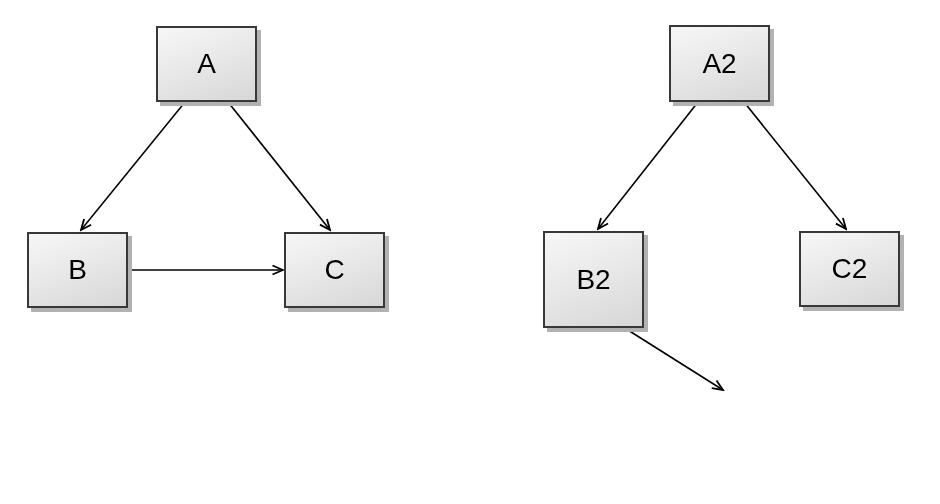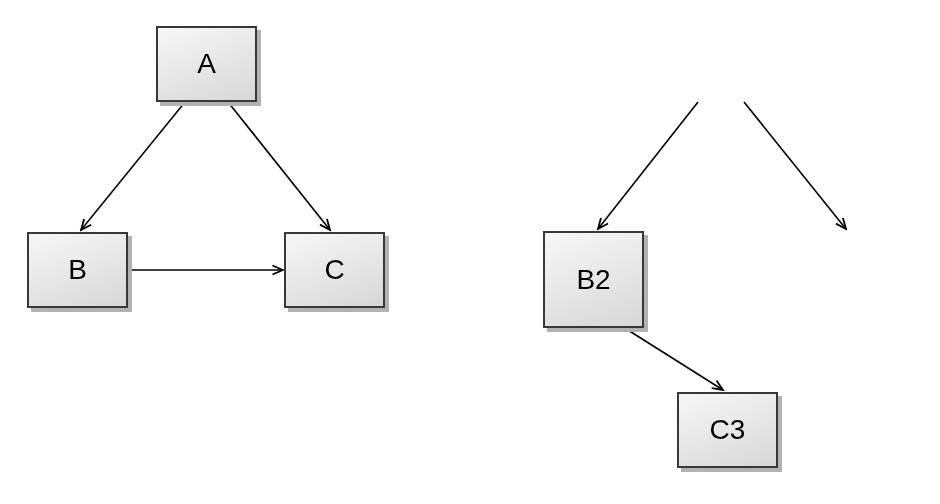--- a/index.html
+++ b/index.html
@@ -76,20 +76,23 @@
   <div class="node" id="node-A">
     <span>A</span>
   </div>
   <div class="node" id="node-B">
     <span>B</span>
   </div>
   <div class="node" id="node-C">
     <span>C</span>
   </div>
 
+  <div class="node" id="node-A2">
+    <span>A2</span>
+  </div>
   <div class="node" id="node-B2">
     <span>B2</span>
   </div>
-  <div class="node" id="node-C3">
-    <span>C3</span>
+  <div class="node" id="node-C2">
+    <span>C2</span>
   </div>
 
 </div>
 
 </body></html>

